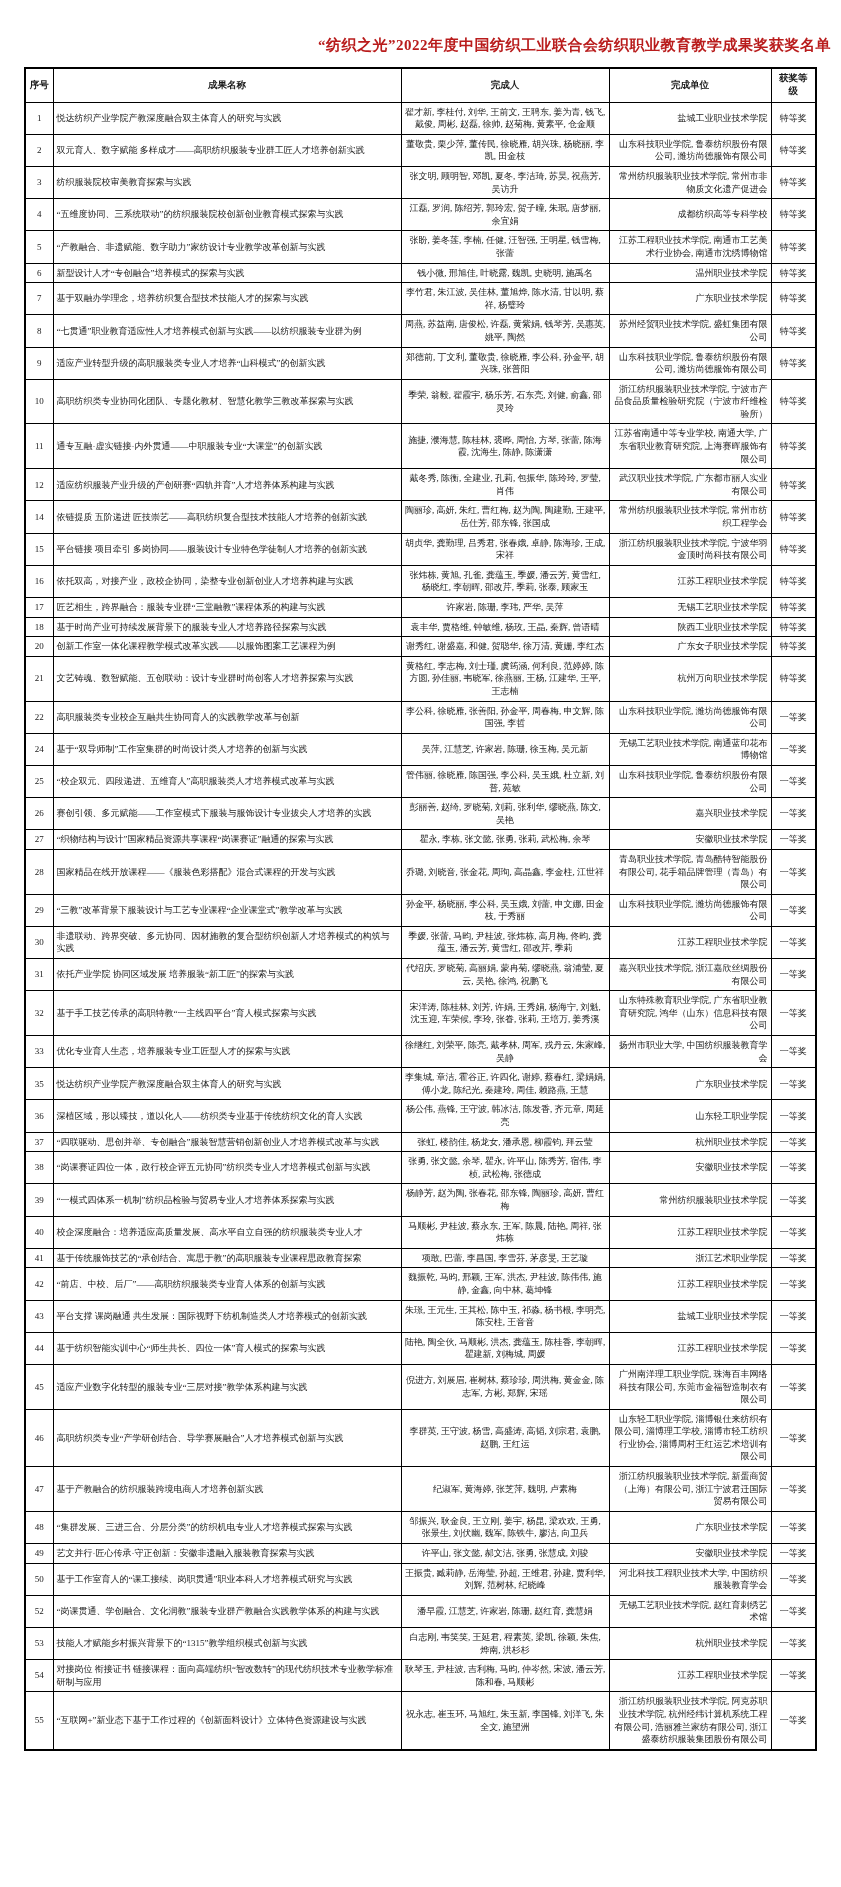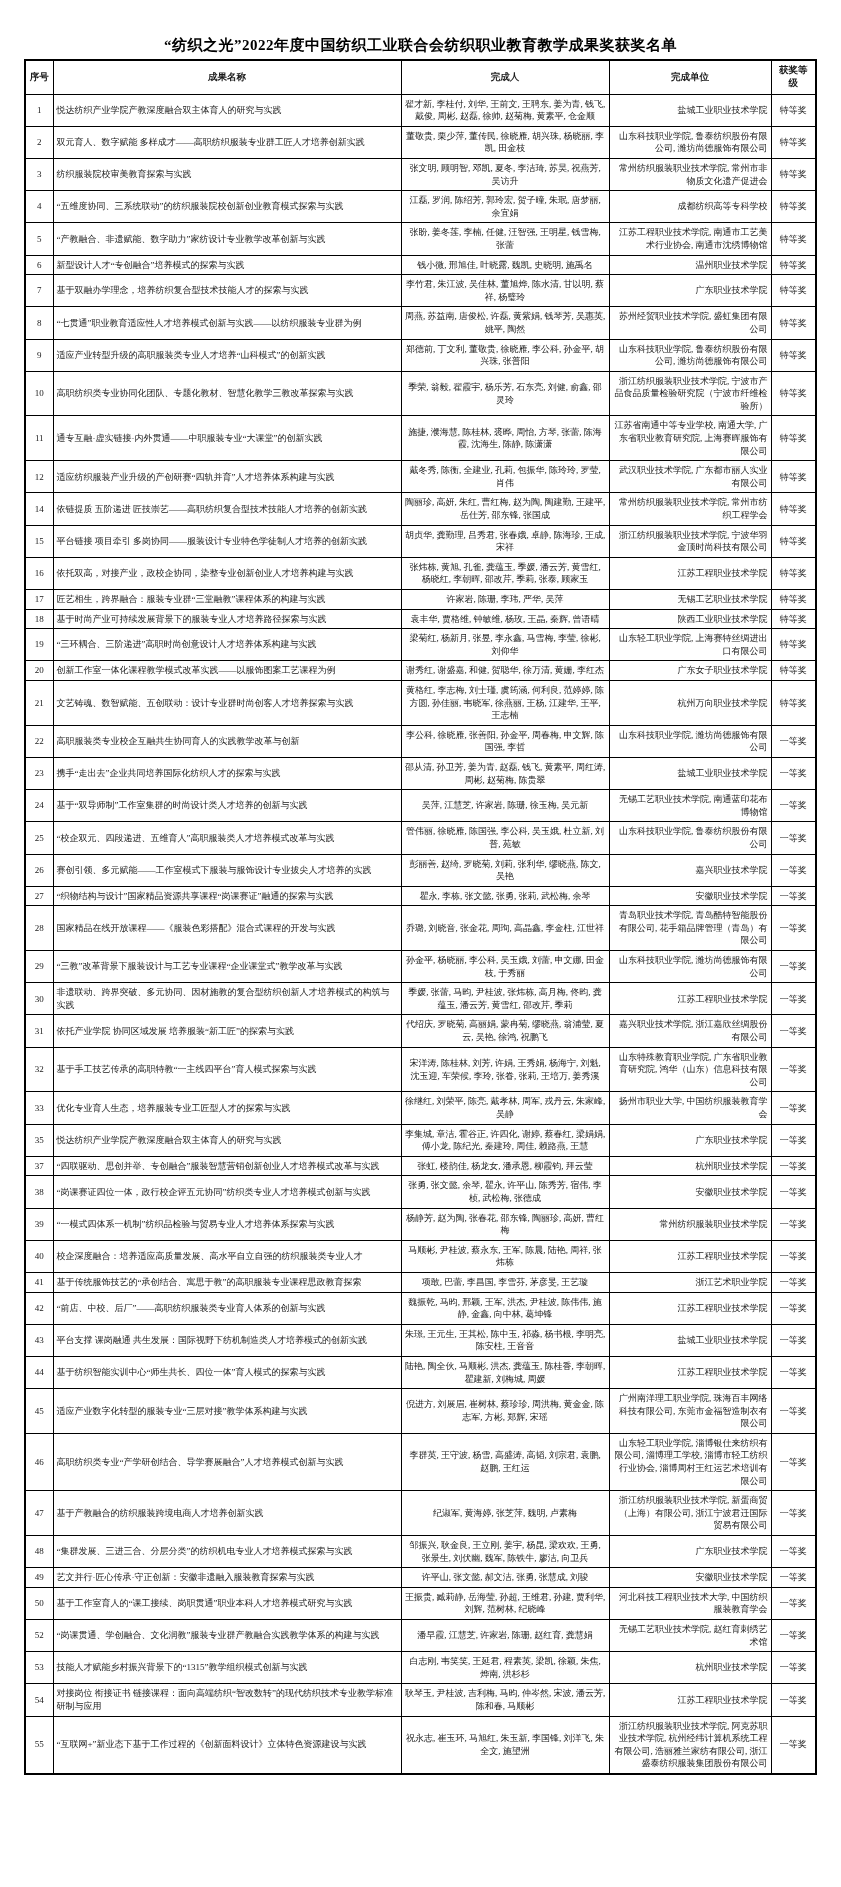--- a/index.html
+++ b/index.html
@@ -10,26 +10,26 @@
     font-family: "Liberation Serif", "DejaVu Serif", serif;
   }
   .page {
     width: 841px;
     min-height: 1887px;
     background: #ffffff;
     box-sizing: border-box;
     padding-top: 36px;
   }
   .doc-title {
-    text-align: center;
+    text-align: right;
     font-weight: bold;
     font-size: 15px;
     letter-spacing: 0.5px;
-    margin: 0 10px 4px 10px;
-    color: #000000;
+    margin: 0 10px 12px 10px;
+    color: #b91c1c;
   }
   table.results {
     border-collapse: collapse;
     margin: 0 auto;
     width: 791px;
     table-layout: fixed;
     border: 2px solid #000;
   }
   table.results th,
   table.results td {
@@ -196,27 +196,20 @@
     <td class="cell-award">特等奖</td>
   </tr>
         <tr class="result-row">
     <td class="cell-no">18</td>
     <td class="cell-name">基于时尚产业可持续发展背景下的服装专业人才培养路径探索与实践</td>
     <td class="cell-people">袁丰华, 贾格维, 钟敏维, 杨玫, 王晶, 秦辉, 曾语晴</td>
     <td class="cell-org">陕西工业职业技术学院</td>
     <td class="cell-award">特等奖</td>
   </tr>
         <tr class="result-row">
-    <td class="cell-no">19</td>
-    <td class="cell-name">“三环耦合、三阶递进”高职时尚创意设计人才培养体系构建与实践</td>
-    <td class="cell-people">梁菊红, 杨新月, 张昱, 李永鑫, 马雪梅, 李莹, 徐彬, 刘仰华</td>
-    <td class="cell-org">山东轻工职业学院, 上海赛特丝绸进出口有限公司</td>
-    <td class="cell-award">特等奖</td>
-  </tr>
-        <tr class="result-row">
     <td class="cell-no">20</td>
     <td class="cell-name">创新工作室一体化课程教学模式改革实践——以服饰图案工艺课程为例</td>
     <td class="cell-people">谢秀红, 谢盛嘉, 和健, 贺聪华, 徐万清, 黄姗, 李红杰</td>
     <td class="cell-org">广东女子职业技术学院</td>
     <td class="cell-award">特等奖</td>
   </tr>
         <tr class="result-row">
     <td class="cell-no">21</td>
     <td class="cell-name">文艺铸魂、数智赋能、五创联动：设计专业群时尚创客人才培养探索与实践</td>
     <td class="cell-people">黄格红, 李志梅, 刘士瑾, 虞筠涵, 何利良, 范婷婷, 陈方圆, 孙佳丽, 韦晓军, 徐燕丽, 王杨, 江建华, 王平, 王志楠</td>
@@ -224,27 +217,20 @@
     <td class="cell-award">特等奖</td>
   </tr>
         <tr class="result-row">
     <td class="cell-no">22</td>
     <td class="cell-name">高职服装类专业校企互融共生协同育人的实践教学改革与创新</td>
     <td class="cell-people">李公科, 徐晓雁, 张善阳, 孙金平, 周春梅, 申文辉, 陈国强, 李哲</td>
     <td class="cell-org">山东科技职业学院, 潍坊尚德服饰有限公司</td>
     <td class="cell-award">一等奖</td>
   </tr>
         <tr class="result-row">
-    <td class="cell-no">23</td>
-    <td class="cell-name">携手“走出去”企业共同培养国际化纺织人才的探索与实践</td>
-    <td class="cell-people">邵从清, 孙卫芳, 姜为青, 赵磊, 钱飞, 黄素平, 周红涛, 周彬, 赵菊梅, 陈贵翠</td>
-    <td class="cell-org">盐城工业职业技术学院</td>
-    <td class="cell-award">一等奖</td>
-  </tr>
-        <tr class="result-row">
     <td class="cell-no">24</td>
     <td class="cell-name">基于“双导师制”工作室集群的时尚设计类人才培养的创新与实践</td>
     <td class="cell-people">吴萍, 江慧芝, 许家岩, 陈珊, 徐玉梅, 吴元新</td>
     <td class="cell-org">无锡工艺职业技术学院, 南通蓝印花布博物馆</td>
     <td class="cell-award">一等奖</td>
   </tr>
         <tr class="result-row">
     <td class="cell-no">25</td>
     <td class="cell-name">“校企双元、四段递进、五维育人”高职服装类人才培养模式改革与实践</td>
     <td class="cell-people">管伟丽, 徐晓雁, 陈国强, 李公科, 吴玉娥, 杜立新, 刘普, 苑敏</td>
@@ -305,20 +291,27 @@
     <td class="cell-name">优化专业育人生态，培养服装专业工匠型人才的探索与实践</td>
     <td class="cell-people">徐继红, 刘荣平, 陈亮, 戴孝林, 周军, 戎丹云, 朱家峰, 吴静</td>
     <td class="cell-org">扬州市职业大学, 中国纺织服装教育学会</td>
     <td class="cell-award">一等奖</td>
   </tr>
         <tr class="result-row">
     <td class="cell-no">35</td>
     <td class="cell-name">悦达纺织产业学院产教深度融合双主体育人的研究与实践</td>
     <td class="cell-people">李集城, 章洁, 霍谷正, 许四化, 谢婷, 蔡春红, 梁娟娟, 傅小龙, 陈纪光, 秦建玲, 周佳, 赖路燕, 王慧</td>
     <td class="cell-org">广东职业技术学院</td>
+    <td class="cell-award">一等奖</td>
+  </tr>
+        <tr class="result-row">
+    <td class="cell-no">36</td>
+    <td class="cell-name">深植区域，形以臻技，道以化人——纺织类专业基于传统纺织文化的育人实践</td>
+    <td class="cell-people">杨公伟, 燕锋, 王守波, 韩冰洁, 陈发香, 齐元章, 周延亮</td>
+    <td class="cell-org">山东轻工职业学院</td>
     <td class="cell-award">一等奖</td>
   </tr>
         <tr class="result-row">
     <td class="cell-no">37</td>
     <td class="cell-name">“四联驱动、思创并举、专创融合”服装智慧营销创新创业人才培养模式改革与实践</td>
     <td class="cell-people">张虹, 楼韵佳, 杨龙女, 潘承恩, 柳霞钧, 拜云莹</td>
     <td class="cell-org">杭州职业技术学院</td>
     <td class="cell-award">一等奖</td>
   </tr>
         <tr class="result-row">

